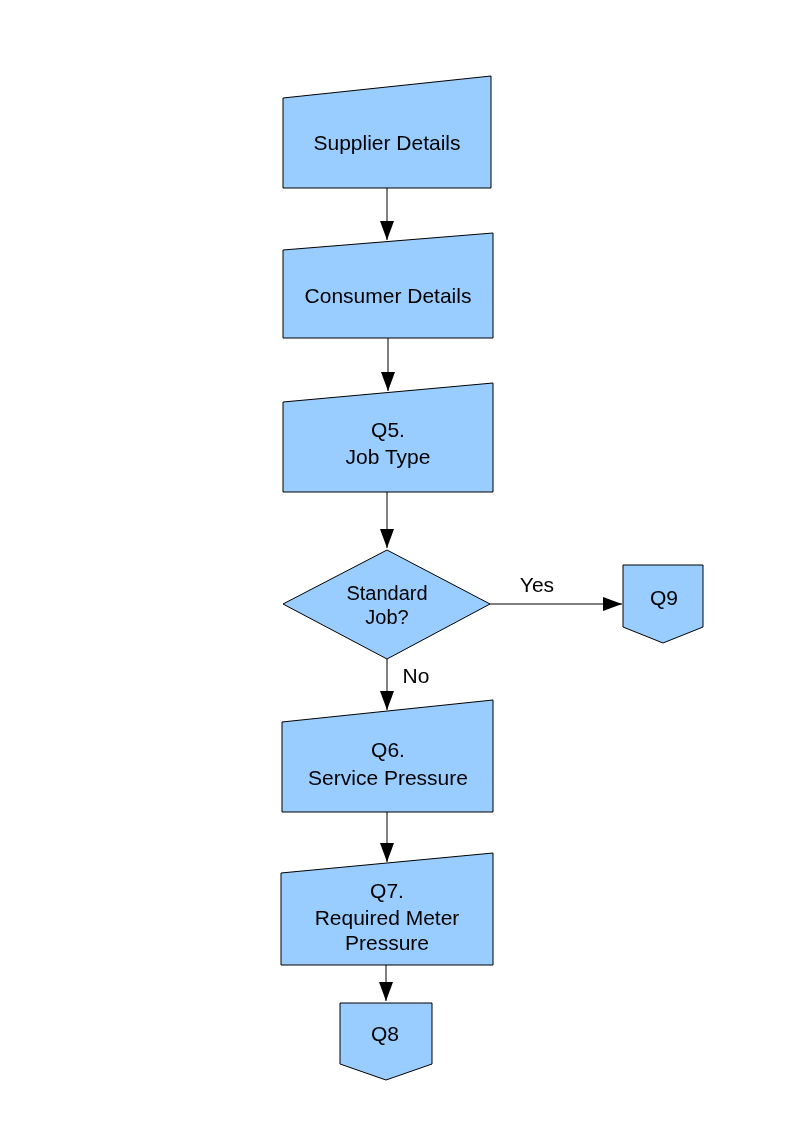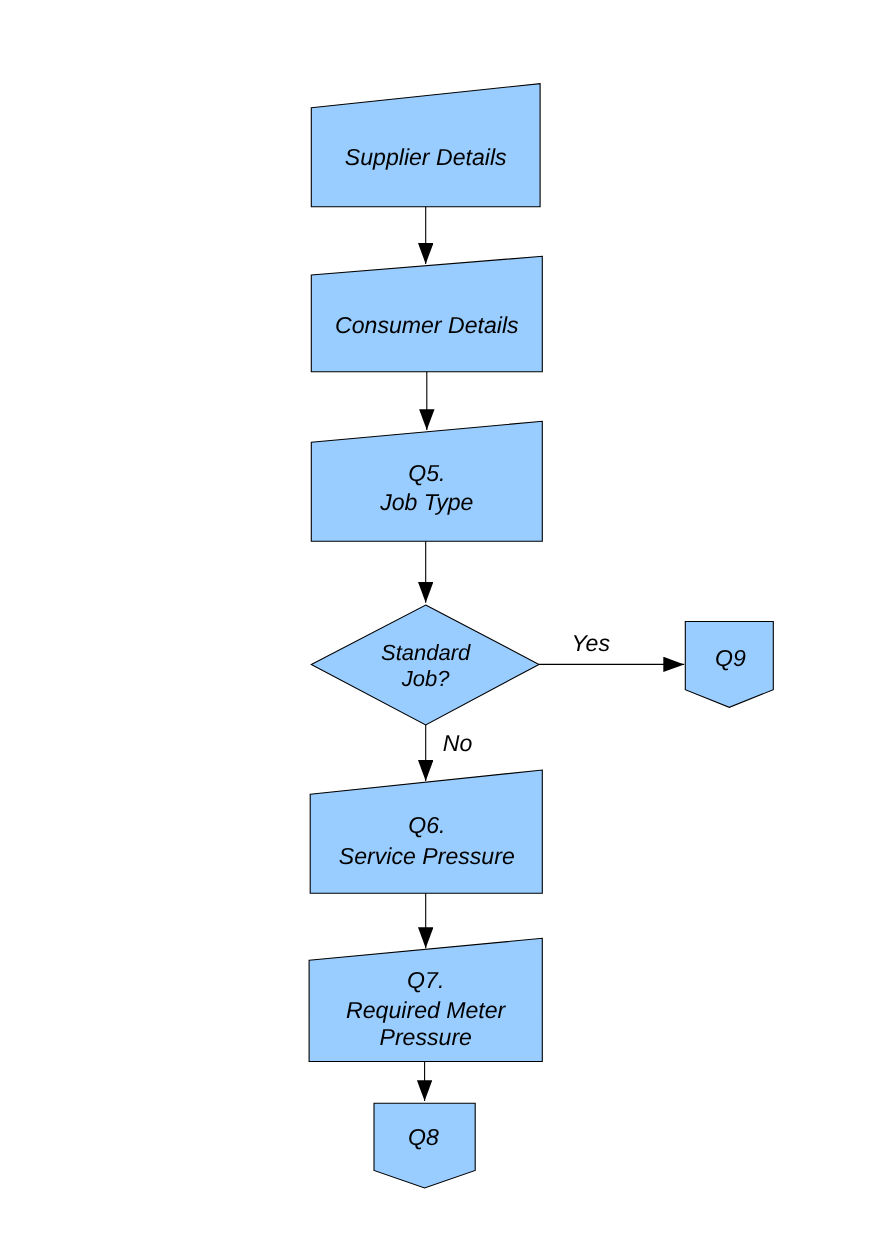--- a/index.html
+++ b/index.html
@@ -7,21 +7,20 @@
     padding: 0;
     background: #ffffff;
     width: 794px;
     height: 1123px;
     overflow: hidden;
   }
   .canvas-wrap {
     position: relative;
     width: 794px;
     height: 1123px;
-    font-style: italic;
   }
   svg {
     display: block;
   }
   .shape {
     stroke: #000000;
     stroke-width: 1;
   }
   .edge {
     stroke: #000000;

